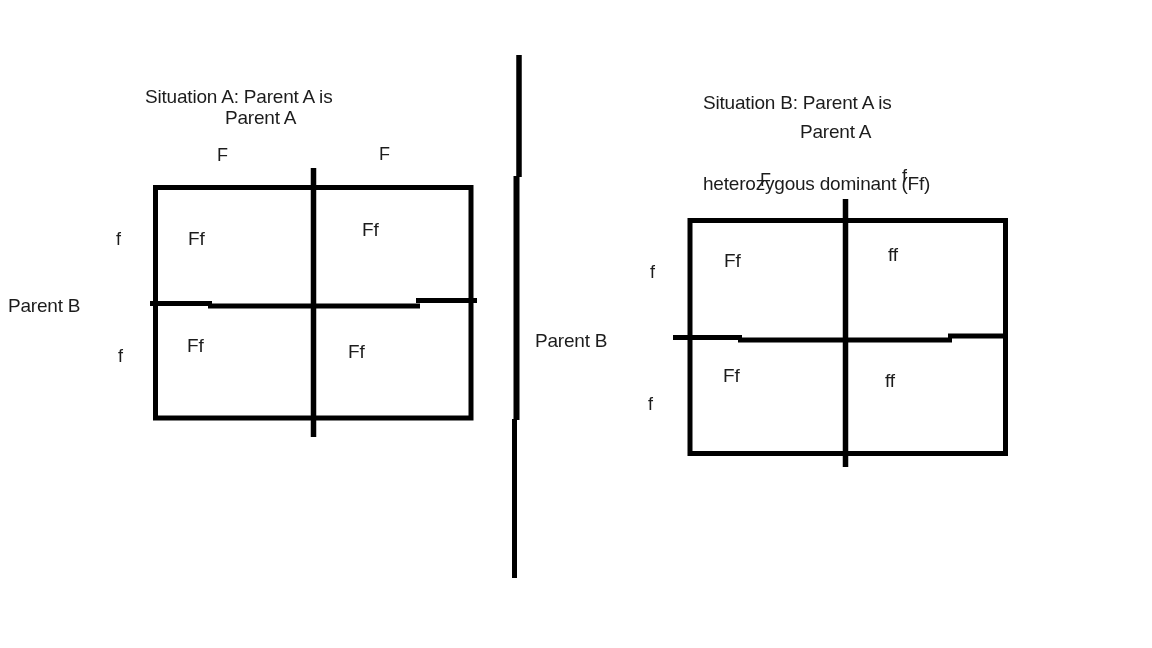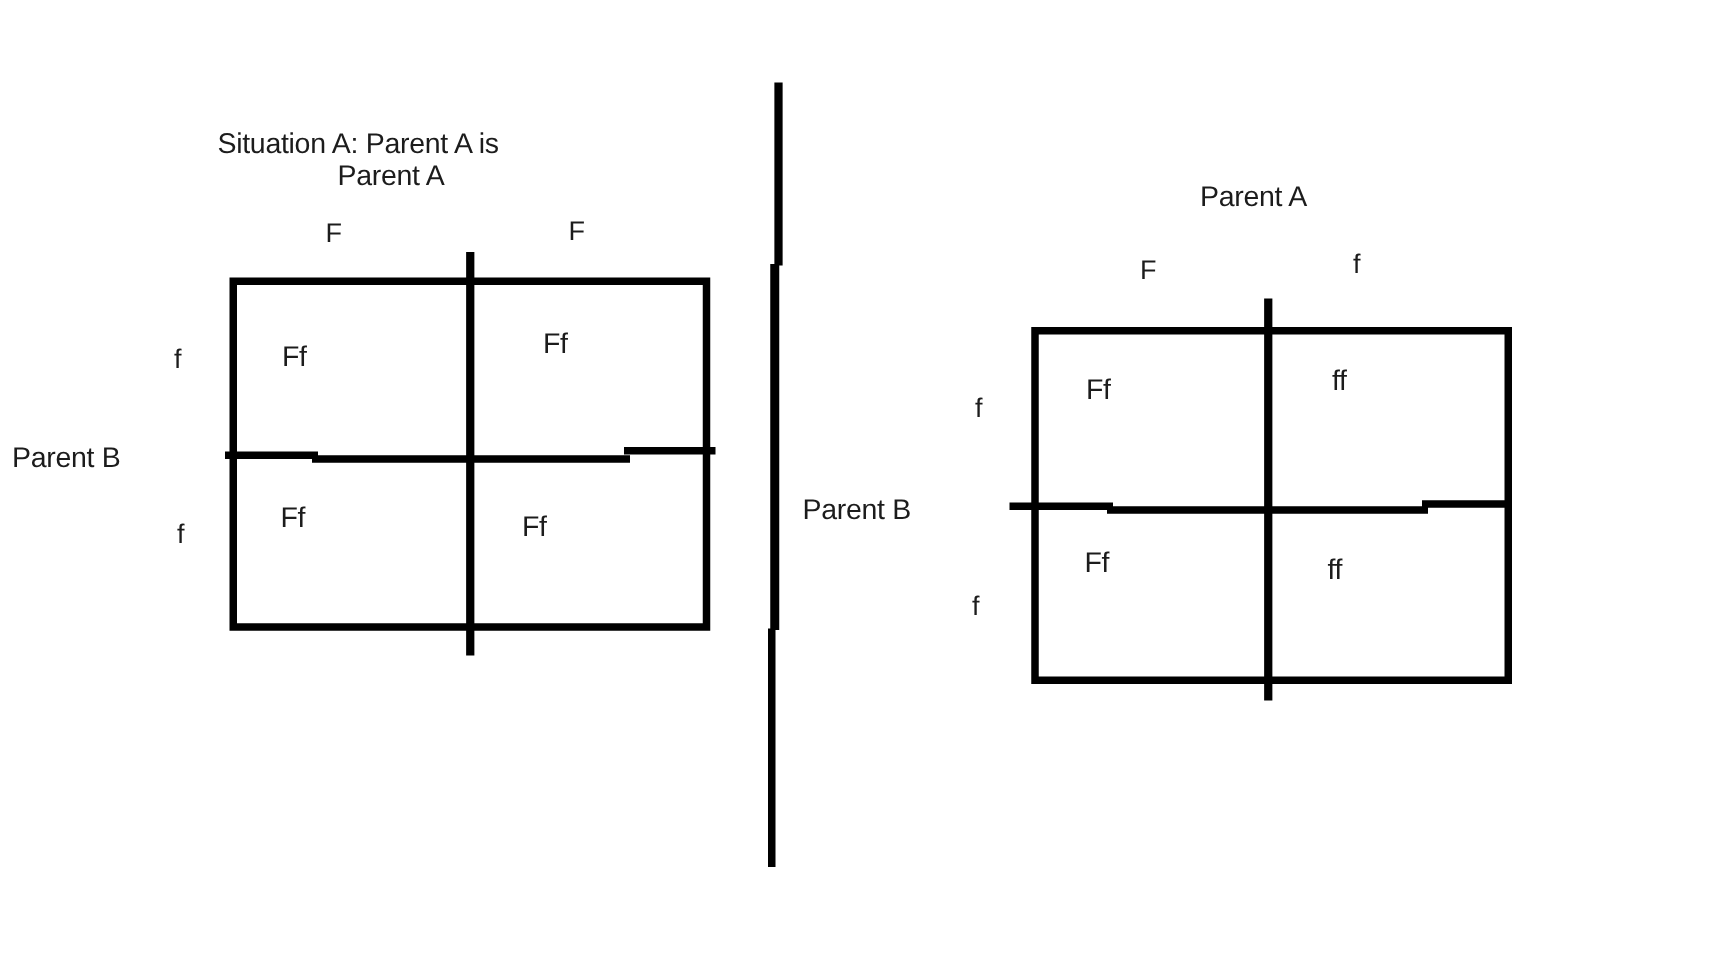--- a/index.html
+++ b/index.html
@@ -87,20 +87,24 @@
   <div class="label big" style="left:8px; top:296px">Parent B</div>
 
   <div class="label allele" style="left:116px; top:230px">f</div>
   <div class="label allele" style="left:118px; top:347px">f</div>
 
   <div class="label cell-val" style="left:188px; top:229px">Ff</div>
   <div class="label cell-val" style="left:362px; top:220px">Ff</div>
   <div class="label cell-val" style="left:187px; top:336px">Ff</div>
   <div class="label cell-val" style="left:348px; top:342px">Ff</div>
 
+  <div class="label title" style="left:703px; top:35px">
+    <div>Situation B: Parent A is</div>
+    <div>heterozygous dominant (Ff)</div>
+  </div>
 
   <div class="label big" style="left:800px; top:122px">Parent A</div>
 
   <div class="label allele" style="left:760px; top:171px">F</div>
   <div class="label allele" style="left:902px; top:167px">f</div>
 
   <div class="label big" style="left:535px; top:331px">Parent B</div>
 
   <div class="label allele" style="left:650px; top:263px">f</div>
   <div class="label allele" style="left:648px; top:395px">f</div>

